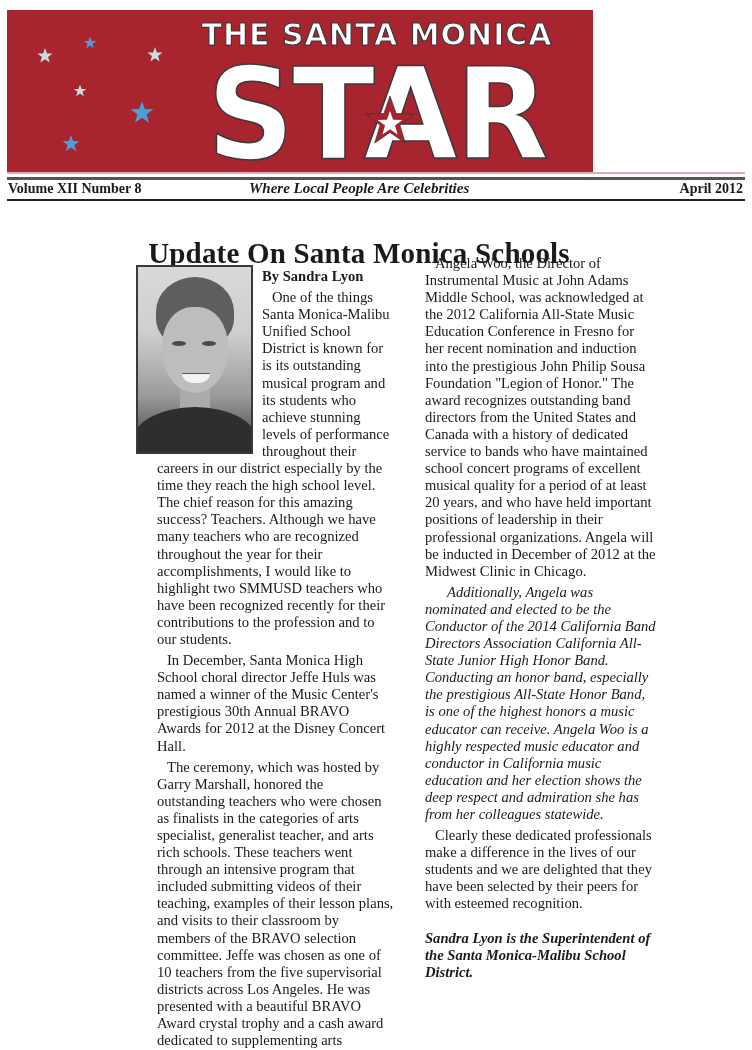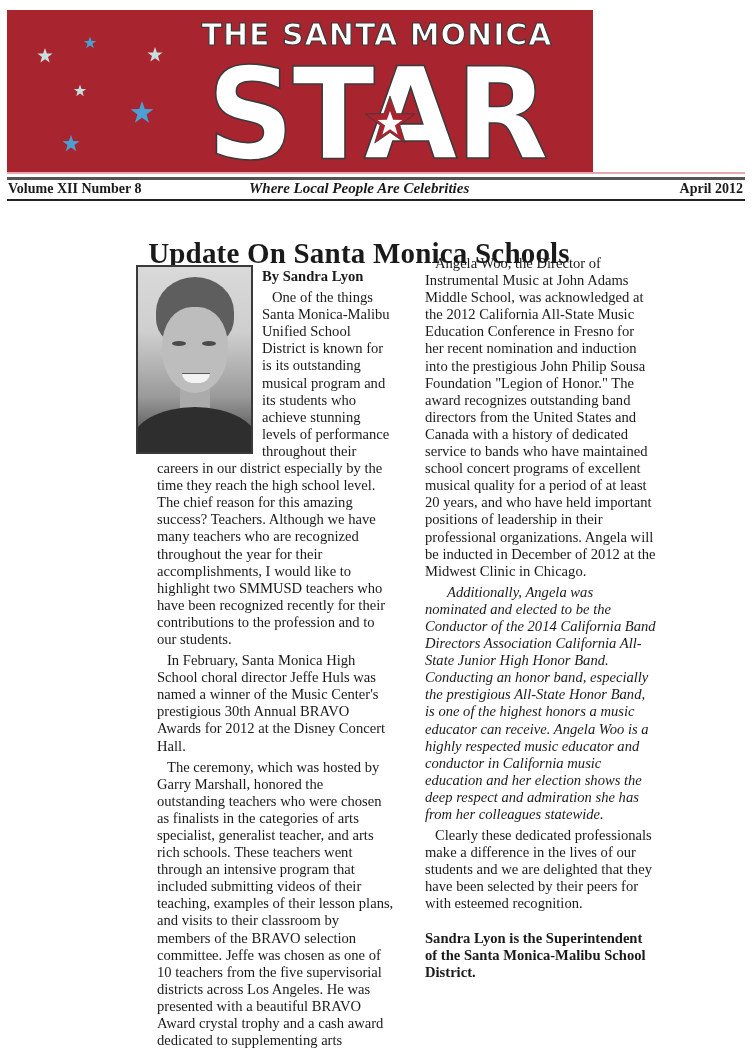--- a/index.html
+++ b/index.html
@@ -30,21 +30,21 @@
   .photo .hair { position:absolute; left:18px; top:10px; width:78px; height:70px; border-radius:50% 50% 40% 40%; background:#5e5e5e; }
   .photo .face { position:absolute; left:24px; top:40px; width:66px; height:86px; border-radius:45% 45% 50% 50%; background:#bdbdbd; }
   .photo .eye { position:absolute; top:74px; width:14px; height:5px; border-radius:50%; background:#4a4a4a; }
   .photo .smile { position:absolute; left:44px; top:106px; width:28px; height:9px; border-radius:0 0 14px 14px; background:#f2f2f2; border-top:1px solid #555; }
   .photo .shoulders { position:absolute; left:-6px; top:140px; width:126px; height:70px; border-radius:50% 50% 0 0; background:#2e2e2e; }
   .photo .neck { position:absolute; left:42px; top:120px; width:30px; height:32px; background:#ababab; }
 
   .byline { font-weight:bold; }
   .indent { text-indent:10px; }
   .indent2 { text-indent:22px;font-style:italic; }
-  .tagline-bio { font-weight:bold; margin-top:17px !important; }
+  .tagline-bio { font-style:italic; font-weight:bold; margin-top:17px !important; }
 </style>
 </head>
 <body>
 
 <div class="banner">
   <svg width="738" height="162" viewBox="0 0 738 162">
     <defs>
       <path id="star5" d="M0,-10 L2.35,-3.24 L9.51,-3.09 L3.8,1.24 L5.88,8.09 L0,4 L-5.88,8.09 L-3.8,1.24 L-9.51,-3.09 L-2.35,-3.24 Z"></path>
     </defs>
 
@@ -87,21 +87,21 @@
     <div class="hair"></div>
     <div class="neck"></div>
     <div class="shoulders"></div>
     <div class="face"></div>
     <div class="eye" style="left:34px;"></div>
     <div class="eye" style="left:64px;"></div>
     <div class="smile"></div>
   </div>
   <p class="byline">By Sandra Lyon</p>
   <p class="indent">One of the things Santa Monica-Malibu Unified School District is known for is its outstanding musical program and its students who achieve stunning levels of performance throughout their careers in our district especially by the time they reach the high school level. The chief reason for this amazing success? Teachers. Although we have many teachers who are recognized throughout the year for their accomplishments, I would like to highlight two SMMUSD teachers who have been recognized recently for their contributions to the profession and to our students.</p>
-  <p class="indent">In February, Santa Monica High School choral director  Jeffe  Huls was named a winner of the Music  Center's prestigious 30th  Annual BRAVO Awards for 2012 at the Disney Concert Hall.</p>
+  <p class="indent">In December, Santa Monica High School choral director  Jeffe  Huls was named a winner of the Music  Center's prestigious 30th  Annual BRAVO Awards for 2012 at the Disney Concert Hall.</p>
   <p class="indent">The ceremony, which was hosted by Garry Marshall, honored the outstanding teachers who were chosen as finalists in the categories of arts specialist, generalist teacher, and arts rich schools. These teachers went through an intensive program that included submitting videos of their teaching, examples of their lesson plans, and visits to their classroom by members of the BRAVO selection committee. Jeffe was chosen as one of 10 teachers from the five supervisorial districts across Los Angeles. He was presented with a beautiful BRAVO Award crystal trophy and a cash award dedicated to supplementing arts programs.</p>
 </div>
 
 <div class="col col2">
   <p class="indent">Angela Woo, the Director of Instrumental Music at John Adams Middle School, was acknowledged at the 2012 California All-State Music Education Conference in Fresno for her recent nomination and induction into the prestigious John Philip Sousa Foundation "Legion of Honor." The award  recognizes outstanding band directors from the United States and Canada with a history of dedicated service to bands who have maintained school concert programs of excellent musical quality for a period of at least 20 years, and who have held important positions of leadership in their professional organizations. Angela will  be inducted in December of 2012 at the Midwest Clinic in Chicago.</p>
   <p class="indent2">Additionally, Angela was nominated and elected to be the Conductor of the 2014 California Band Directors Association California All-State Junior High Honor Band. Conducting an honor band, especially the prestigious All-State Honor Band, is one of the highest honors a music educator can receive. Angela Woo is a highly respected music educator and conductor in California music education and her election shows the deep respect and admiration she has from her colleagues statewide.</p>
   <p class="indent">Clearly these dedicated professionals make a difference in the lives of our students and we are delighted that they have been selected by their peers for with esteemed recognition.</p>
   <p class="tagline-bio">Sandra Lyon is the Superintendent of the Santa Monica-Malibu School District.</p>
 </div>
 

